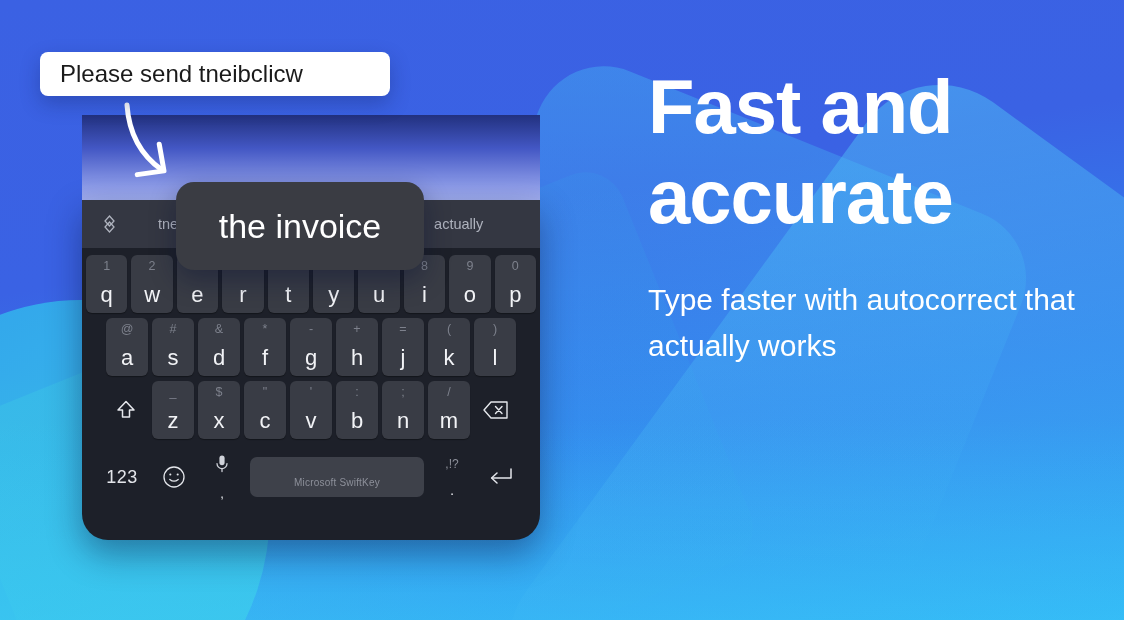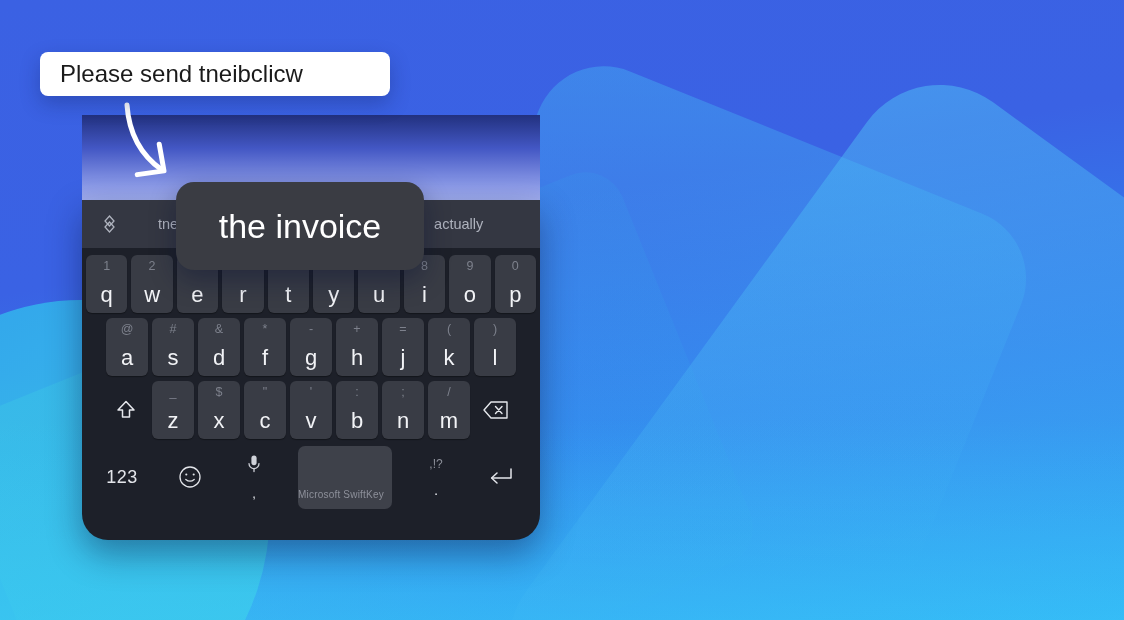--- a/index.html
+++ b/index.html
@@ -138,43 +138,44 @@
     box-shadow: none;
     width: 44px; height: 58px;
     align-items: center;
     padding-bottom: 0;
     color: #DDE0E6;
   }
 
   
   .krow.bottom {
     align-items: center;
-    gap: 16px;
+    gap: 0;
     padding: 4px 10px 0 10px;
     height: 62px;
     margin-bottom: 0;
   }
   .b-key {
     display: flex; align-items: center; justify-content: center;
     color: #E3E5EA;
     position: relative;
     height: 58px;
   }
   .b-123 { width: 52px; font-size: 18px; letter-spacing: .5px; }
   .b-emoji { width: 52px; }
   .b-mic { width: 44px; flex-direction: column; justify-content: center; gap: 9px; }
   .b-mic .sub { font-size: 13px; color: #E3E5EA; line-height: 1; }
   .spacebar {
     flex: 1;
     margin: 0 6px;
-    height: 63px;
+    height: 40px;
     background: #3E414A;
     border-radius: 7px;
     display: flex;
     align-items: flex-end;
+    justify-content: center;
     padding-bottom: 9px;
   }
   .spacebar span { font-size: 10px; color: #8D909A; letter-spacing: .2px; }
   .b-punct { width: 44px; flex-direction: column; justify-content: center; gap: 12px; }
   .b-punct .top { font-size: 12px; color: #8D909A; line-height: 1; }
   .b-punct .dot { font-size: 15px; color: #E3E5EA; line-height: 1; }
   .b-enter { width: 52px; }
 
   
   .callout {
@@ -437,14 +438,21 @@
   </svg>
 
   <div class="callout">
     <span>Please send tneibclicw</span>
   </div>
 
   <div class="tooltip">
     <span>the invoice</span>
   </div>
 
+  <div class="copy">
+    <div class="headline">
+      <div>Fast and</div>
+      <div>accurate</div>
+    </div>
+    <div class="subcopy">Type faster with autocorrect that actually works</div>
+  </div>
 
 </div>
 
 </body></html>

